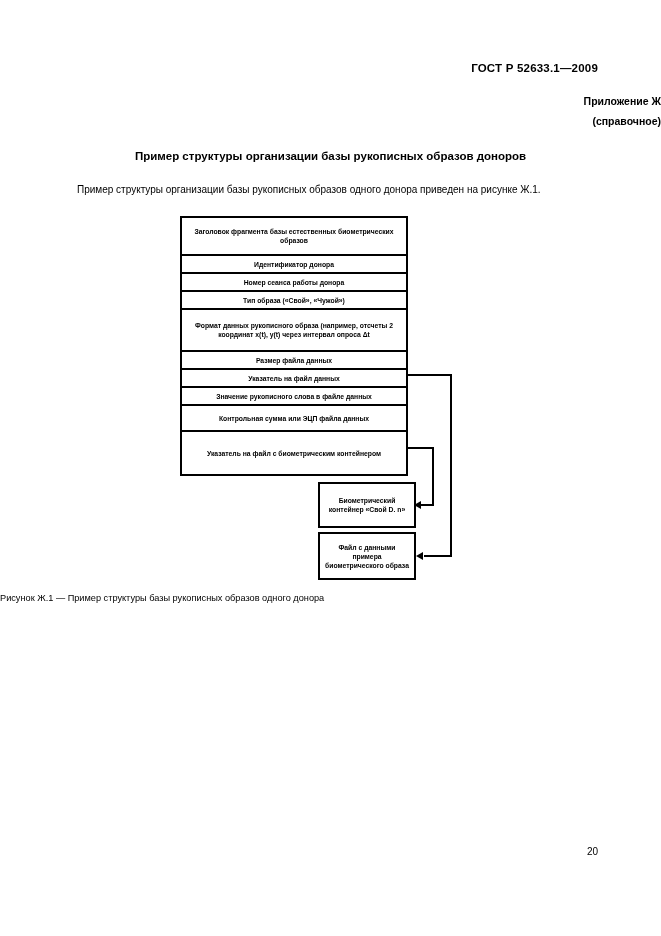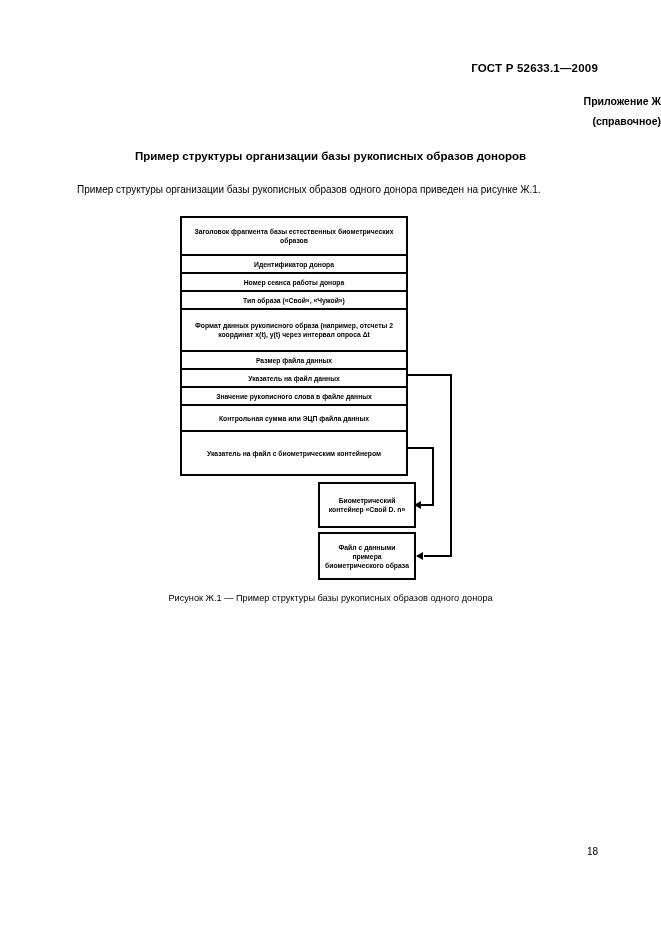--- a/index.html
+++ b/index.html
@@ -137,21 +137,21 @@
     border-top: 4px solid transparent;
     border-bottom: 4px solid transparent;
     border-right: 7px solid #000;
   }
 
   .fig-caption {
     position: absolute;
     left: 0;
     top: 593px;
     width: 661px;
-    text-align: center;
+    text-align: left;
     font-size: 9.2px;
   }
 
   .page-number {
     position: absolute;
     right: 63px;
     top: 846px;
     font-size: 10px;
   }
 </style>
@@ -196,15 +196,15 @@
 
     <div class="ln" style="left:406px; top:447px; width:28px; height:2px;"></div>
     <div class="ln" style="left:432px; top:447px; width:2px; height:59px;"></div>
     <div class="ln" style="left:416px; top:504px; width:18px; height:2px;"></div>
     <div class="arrow-left" style="left:414px; top:501px;"></div>
 
   </div>
 
   <div class="fig-caption">Рисунок Ж.1 — Пример структуры базы рукописных образов одного донора</div>
 
-  <div class="page-number">18</div>
+  <div class="page-number">20</div>
 
 </div>
 
 </body></html>

